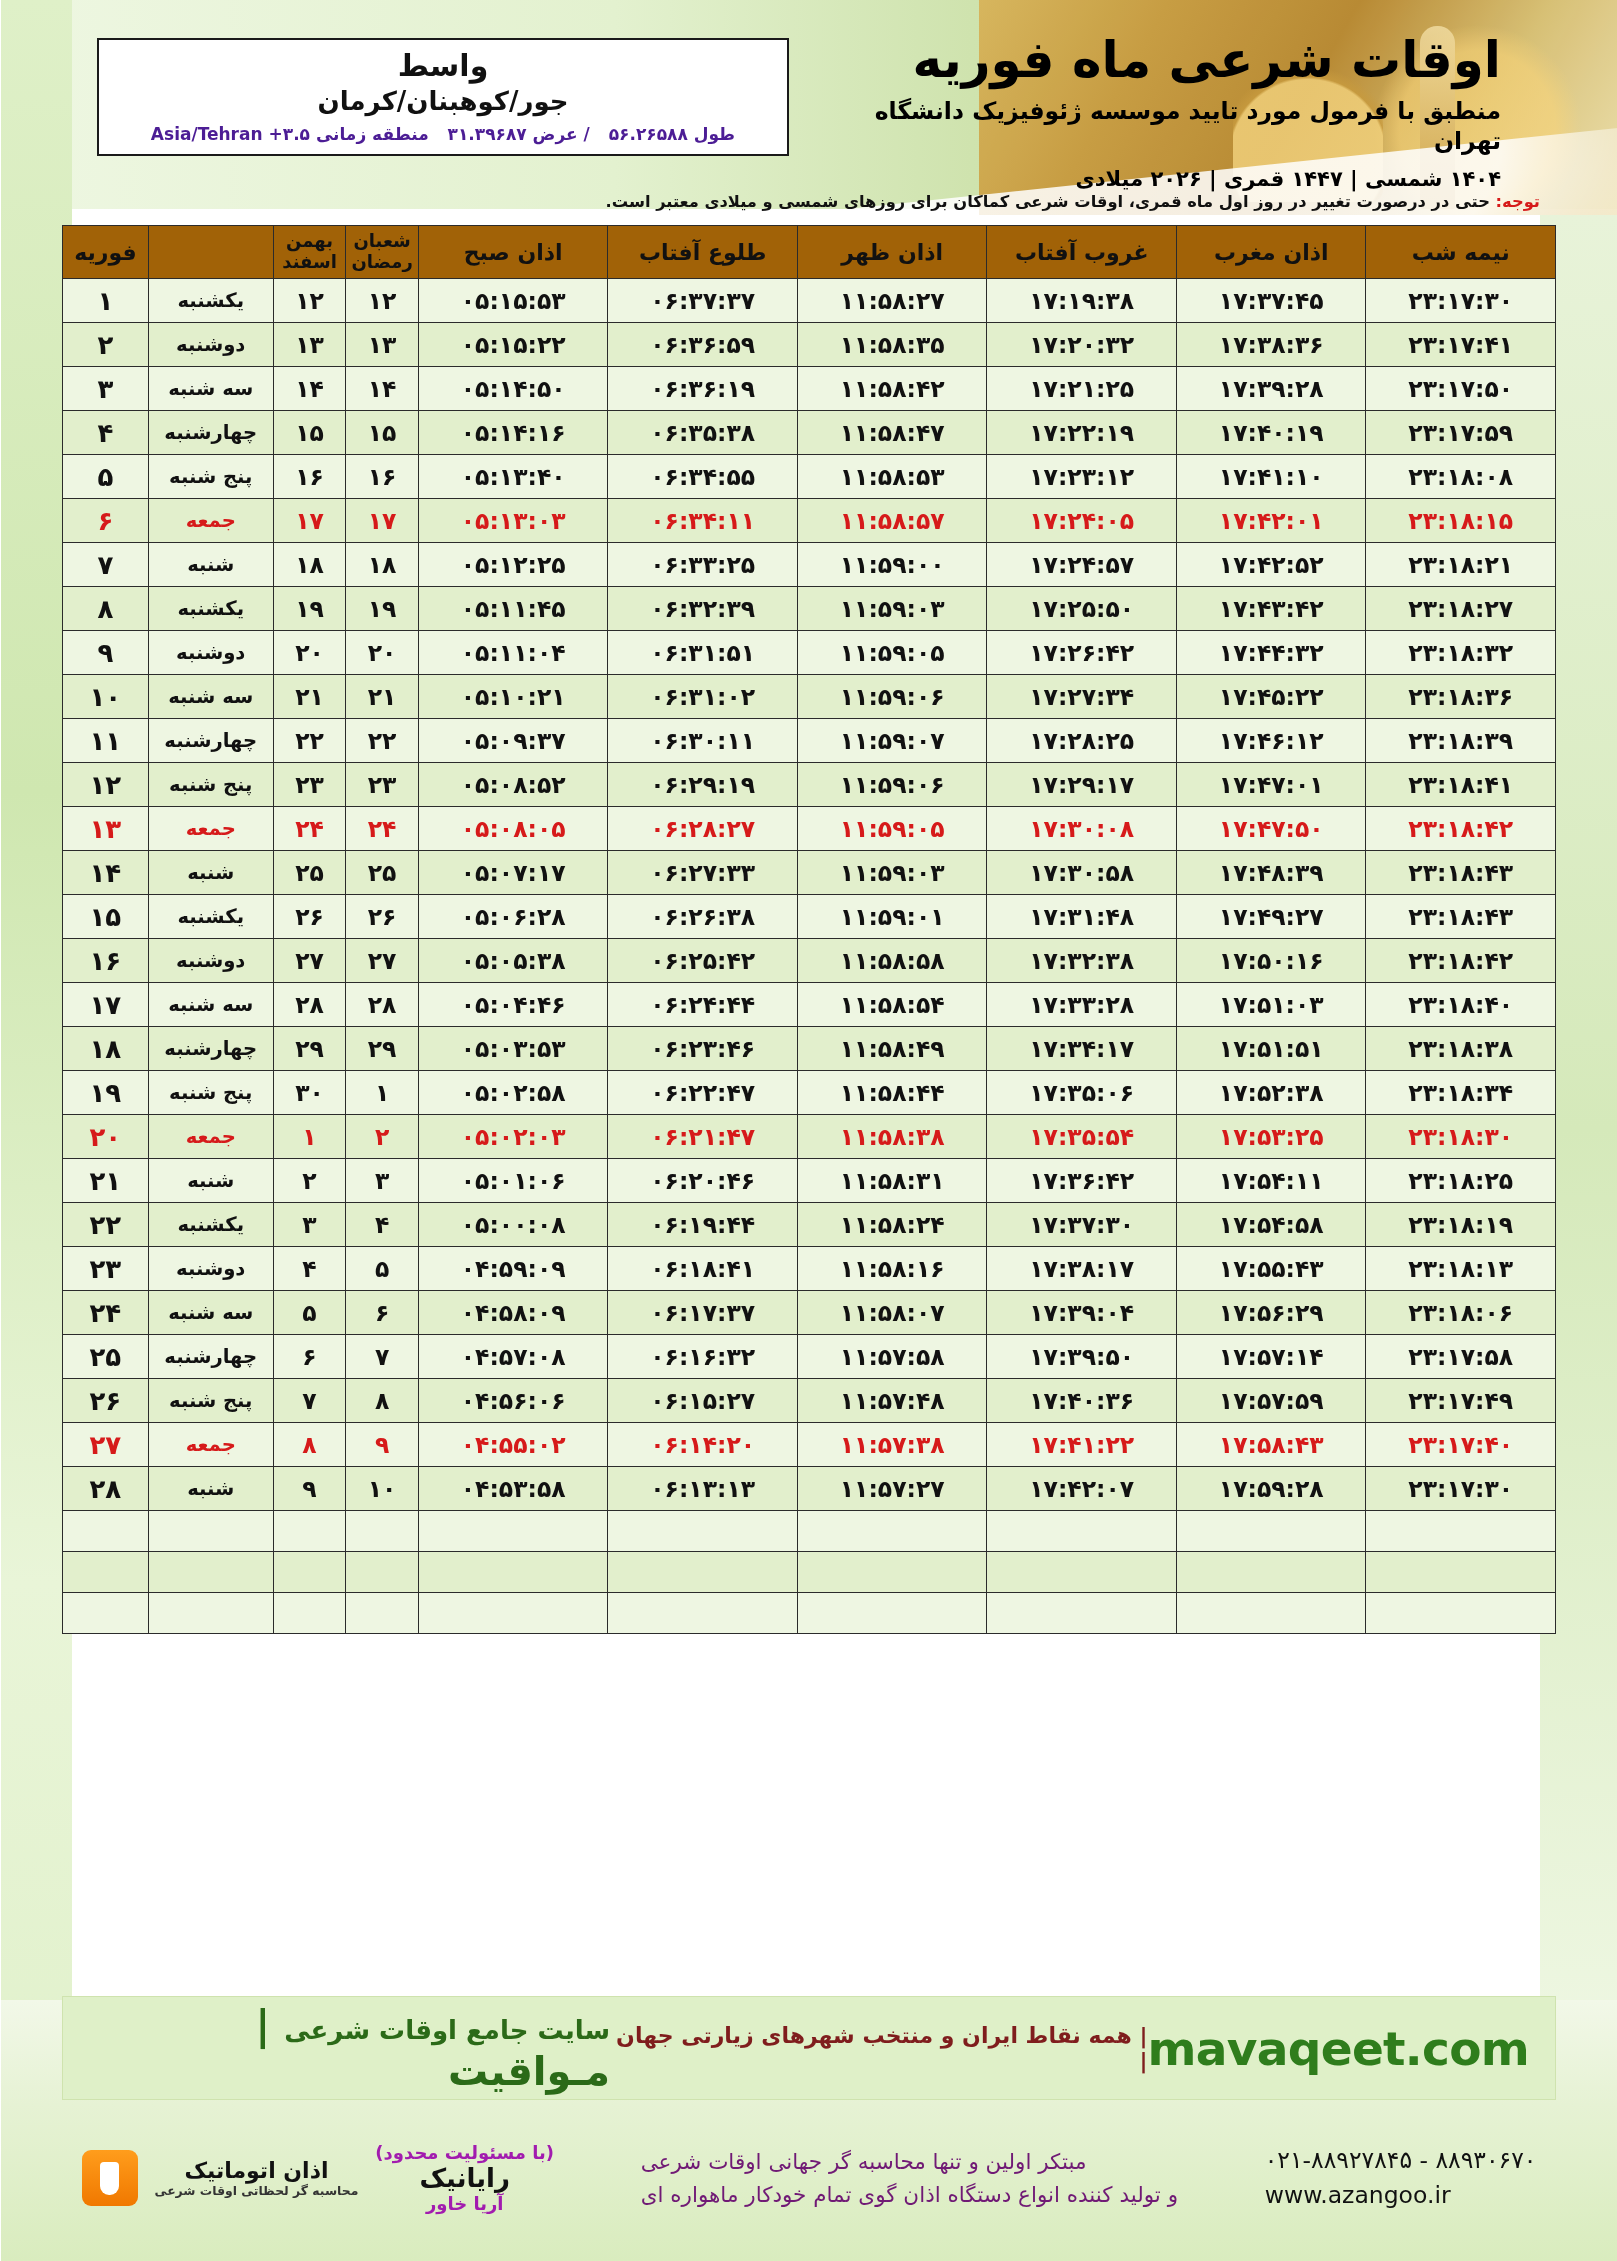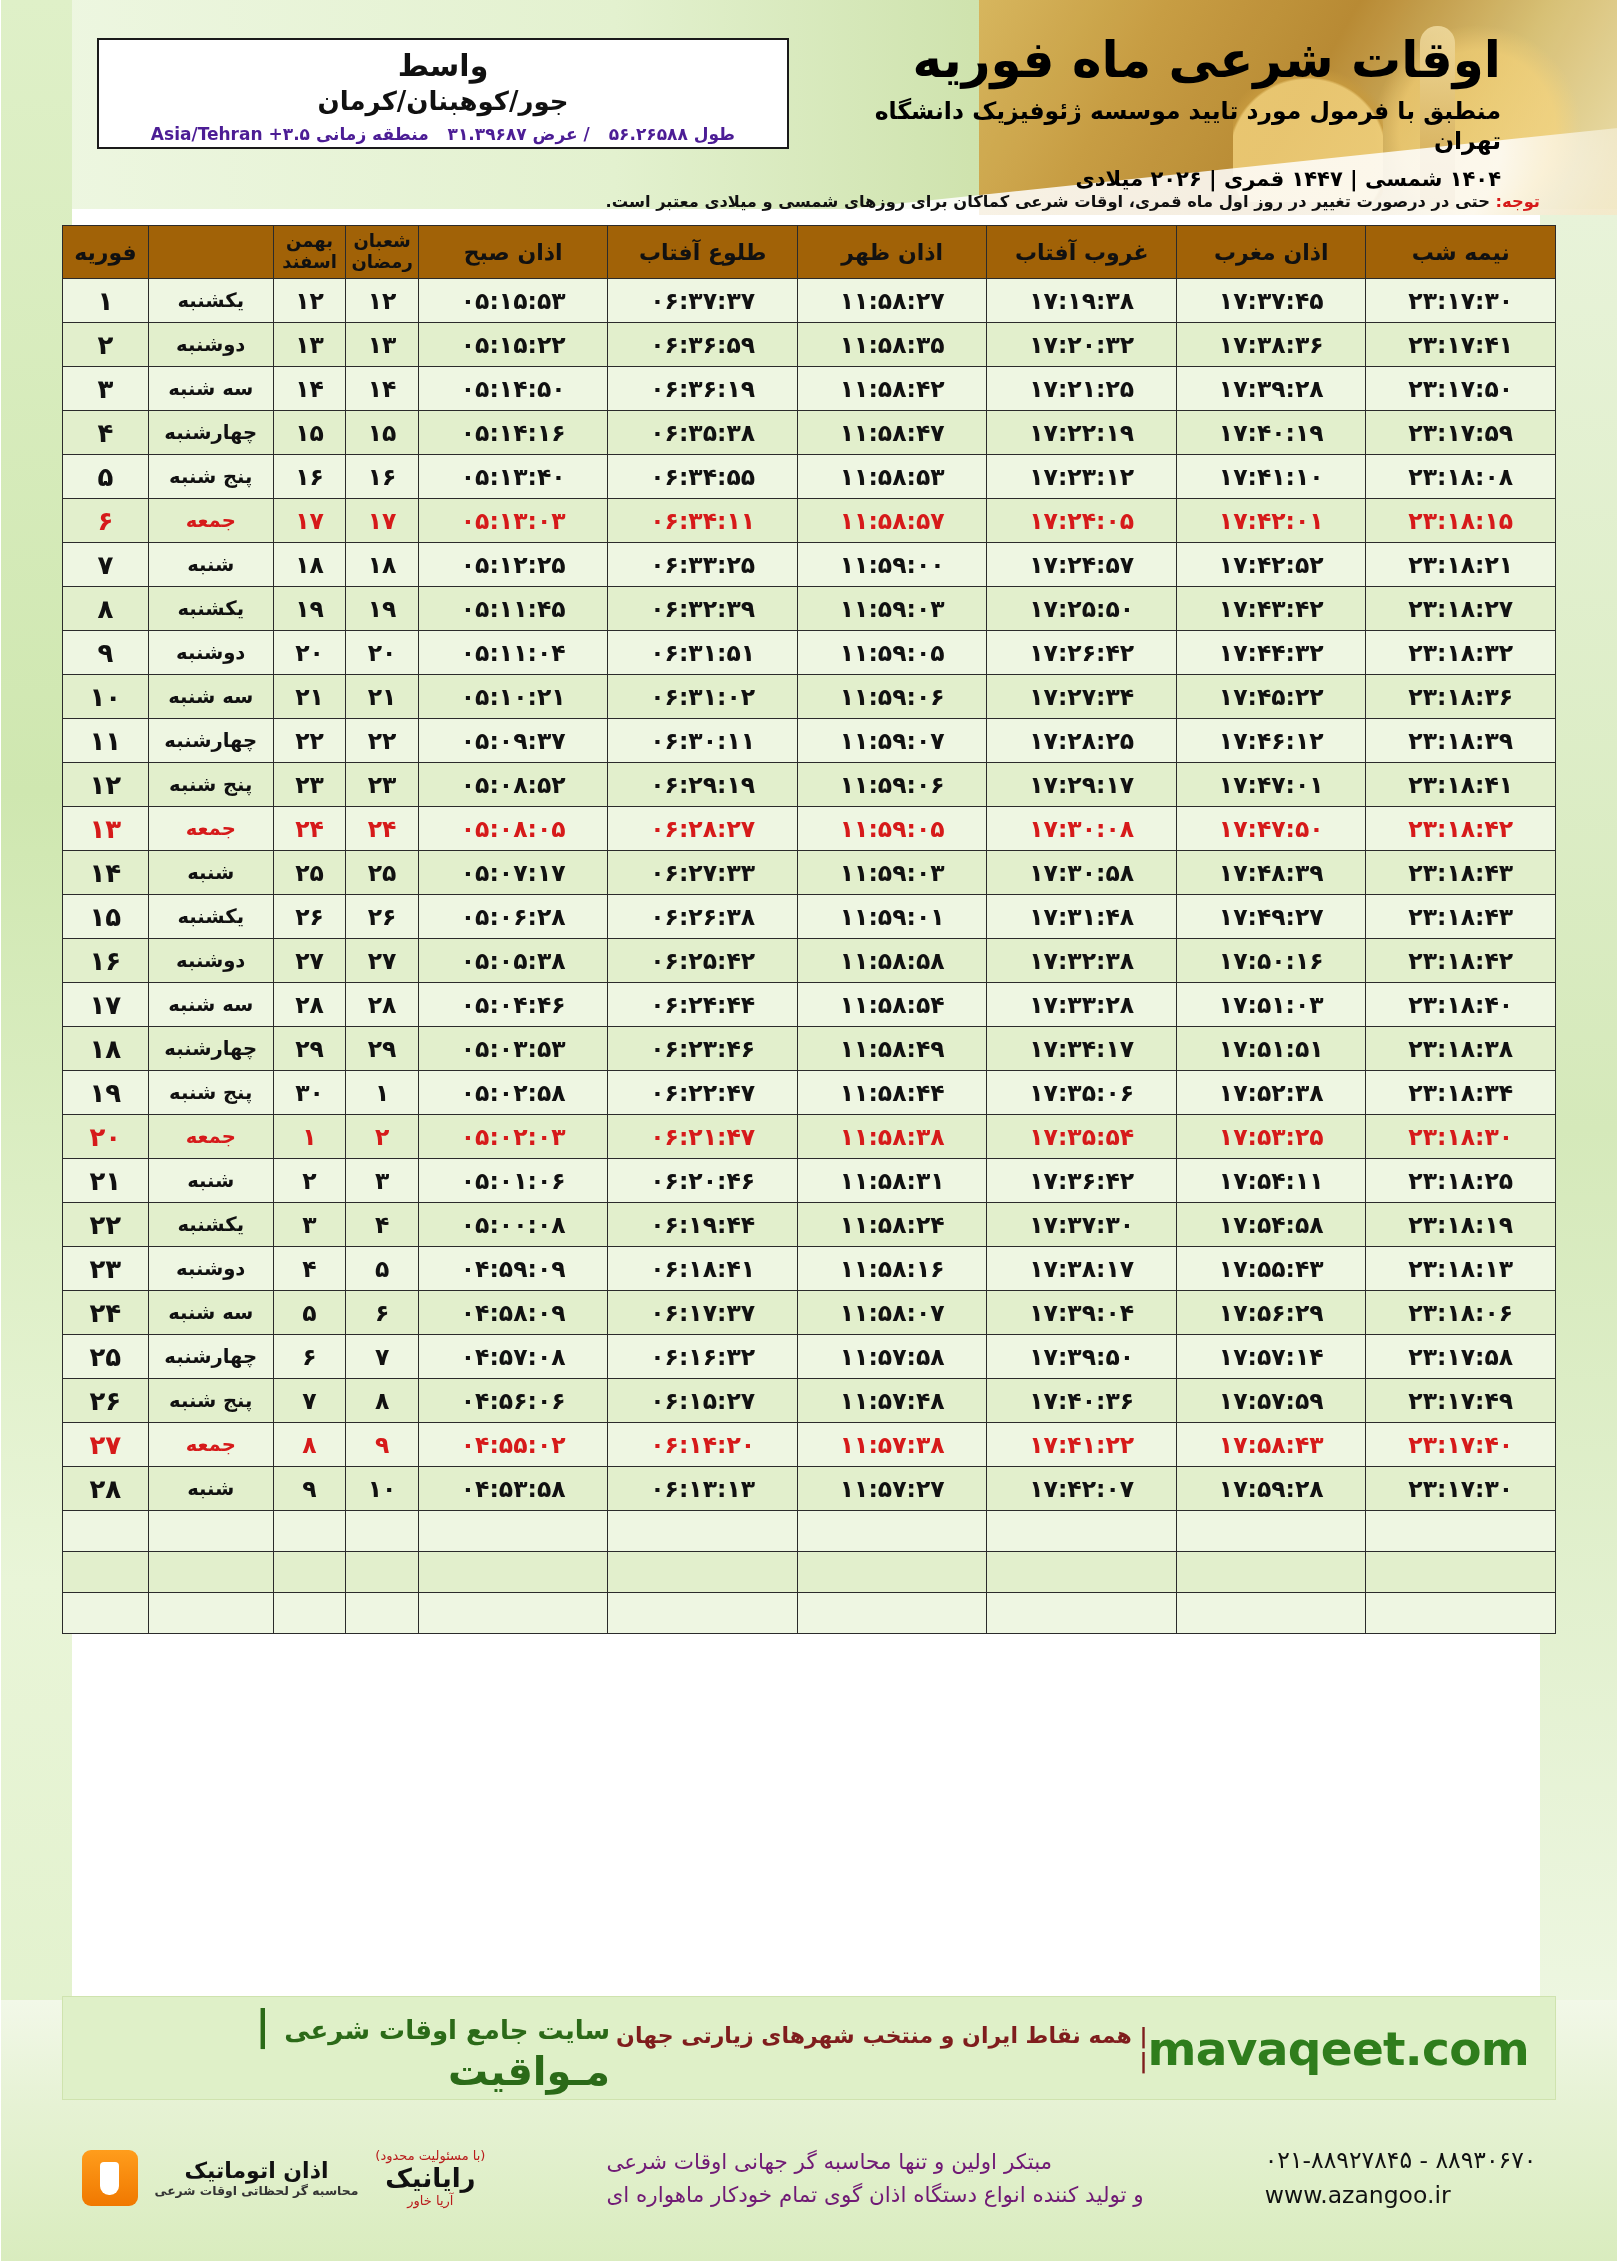--- a/index.html
+++ b/index.html
@@ -49,21 +49,21 @@
     position:absolute;right:-130px;top:163px;width:913px;height:274px;
     background:radial-gradient(ellipse at 30% 0%, rgba(255,255,255,.85) 0 45%, rgba(255,255,255,0) 70%);
     transform:rotate(-6deg);
   }
 
   
   .header{position:absolute;top:0;left:0;width:1618px;height:215px;}
   .loc-box{
     position:absolute;right:829px;top:38px;width:692px;
     border:2px solid #1a1a1a;background:#ffffff;
-    padding:9px 13px 3px;
+    padding:9px 13px 10px;
     text-align:center;box-sizing:border-box;
   }
   .loc-title{font-size:30px;font-weight:bold;color:#111;line-height:1.15;}
   .loc-sub{font-size:26px;font-weight:bold;color:#111;line-height:1.2;margin-top:2.6px;}
   .loc-geo{font-size:17px;font-weight:bold;color:#4c1d95;margin-top:6.5px;direction:rtl;}
   .loc-geo span{margin:0 6.5px;}
 
   .title-block{position:absolute;right:117px;top:33px;width:679px;text-align:right;}
   .main-title{font-size:50px;font-weight:bold;color:#000;line-height:1.1;}
   .sub-title{font-size:23.5px;font-weight:bold;color:#000;margin-top:7.8px;line-height:1.3;}
@@ -130,21 +130,21 @@
     position:relative;
   }
   .logo-mark:after{
     content:"";position:absolute;left:18px;top:11.7px;width:19.6px;height:33px;
     background:#fff;border-radius:3.9px 3.9px 9px 9px;
   }
   .logo-txt{font-size:22px;font-weight:bold;color:#111;line-height:1.15;text-align:center;}
   .logo-txt .sm{font-size:12.4px;font-weight:bold;color:#333;display:block;}
   .logo-rayanik{text-align:center;}
   .logo-rayanik .big{font-size:26px;font-weight:bold;color:#111;}
-  .logo-rayanik .sm{font-size:13px;font-weight:normal;color:#b91c1c;display:block;}
+  .logo-rayanik .sm{font-size:18px;font-weight:bold;color:#a21caf;display:block;}
   .f-mid{text-align:left;color:#701a75;font-size:21.5px;font-weight:normal;line-height:1.55;}
   .f-contact{text-align:left;font-size:23.5px;font-weight:normal;color:#111;line-height:1.5;direction:ltr;}
 </style>
 </head>
 <body>
 
 <div class="bg-top-green"></div>
 <div class="bg-top-photo"></div>
 <div class="bg-minaret"></div>
 <div class="bg-dome"></div>

